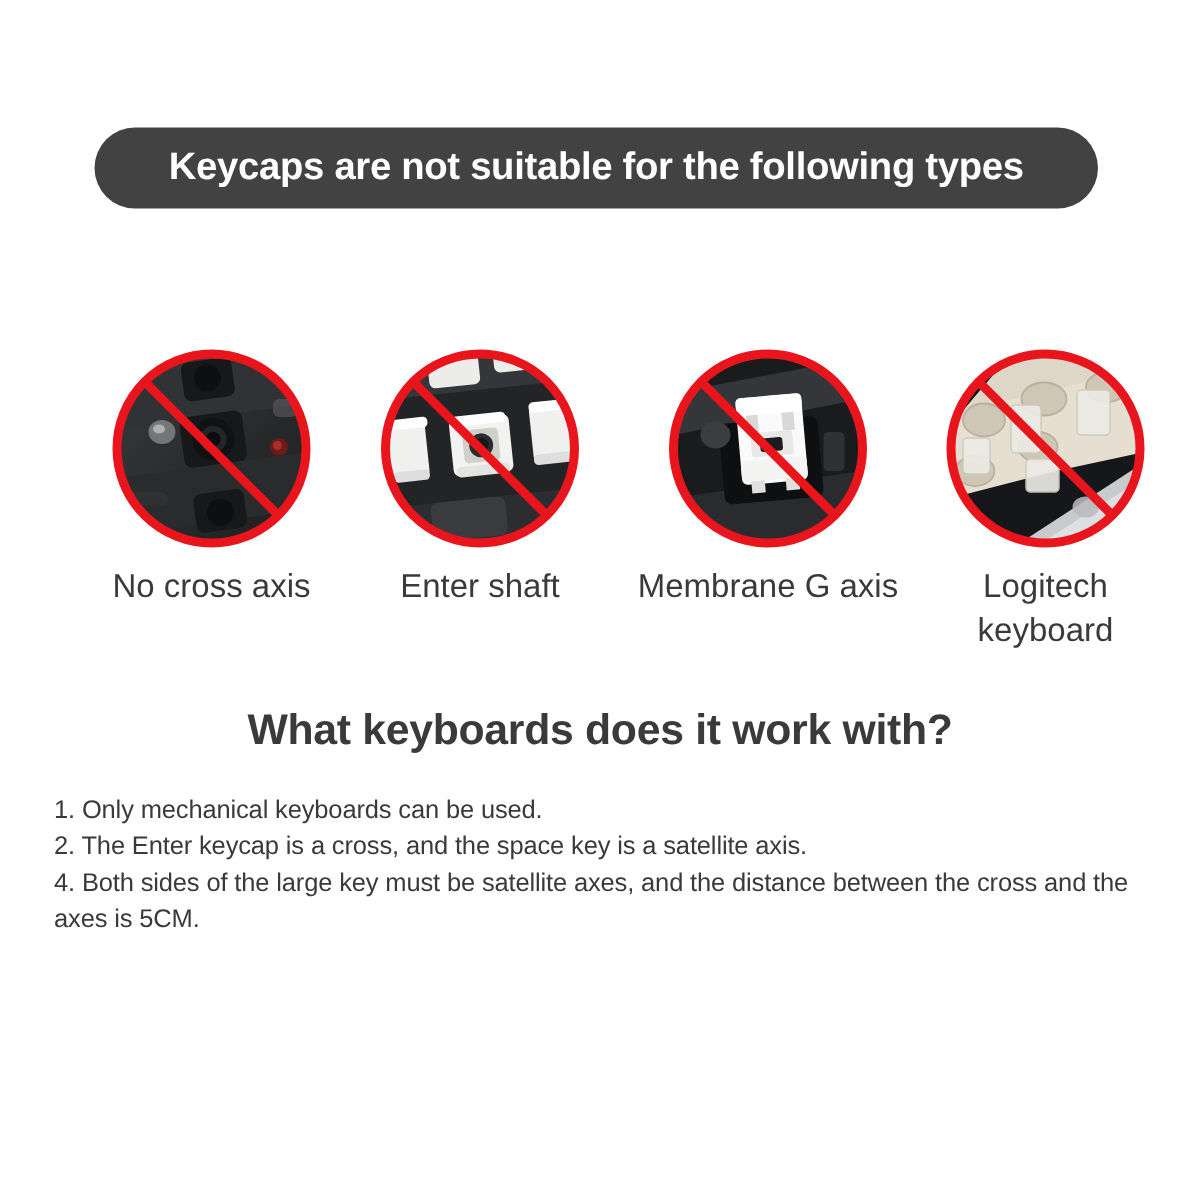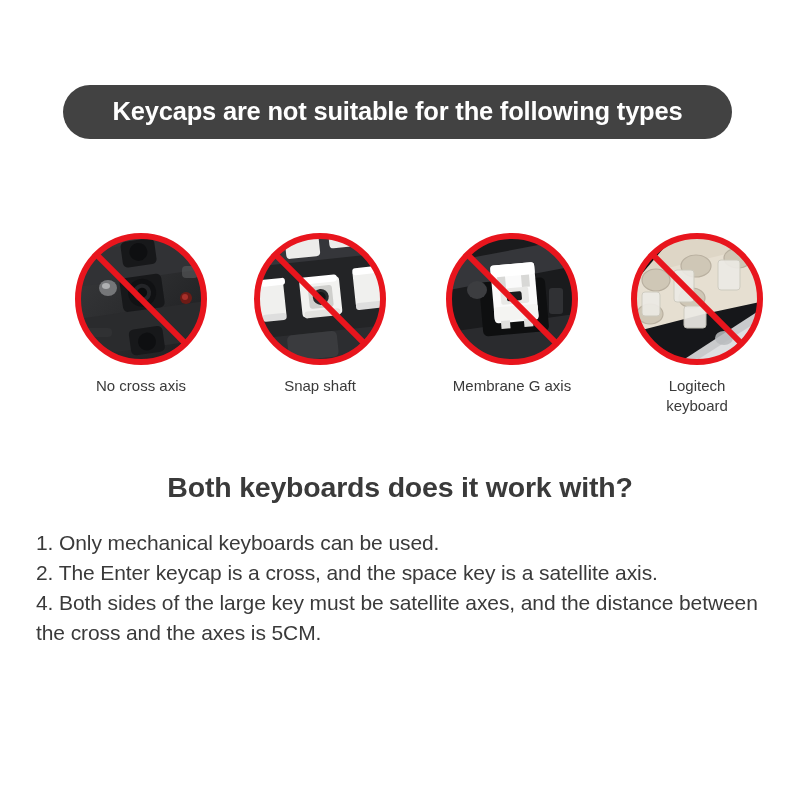--- a/index.html
+++ b/index.html
@@ -85,21 +85,21 @@
     position: absolute;
     left: 0;
     top: 0;
     width: 134px;
     height: 134px;
     pointer-events: none;
   }
 
   .circle-label {
     margin-top: 10px;
-    font-size: 15px;
+    font-size: 22px;
     color: #3a3a3a;
     line-height: 1.32;
     font-family: "Liberation Sans", sans-serif;
   }
 
   
   .section-heading {
     position: absolute;
     left: 0;
     top: 471px;
@@ -112,21 +112,21 @@
   }
 
   
   .body-list {
     position: absolute;
     left: 36px;
     top: 528px;
     width: 730px;
   }
   .body-line {
-    font-size: 21px;
+    font-size: 17px;
     color: #3a3a3a;
     line-height: 1.43;
     letter-spacing: -0.1px;
   }
 </style>
 </head>
 <body>
 
 <div class="page">
 
@@ -207,21 +207,21 @@
               </g>
               <rect x="26" y="96" width="50" height="26" rx="5" fill="#3a3b3e"></rect>
             </g>
           </svg>
         </div>
         <svg class="ban-ring" viewBox="0 0 134 134" xmlns="http://www.w3.org/2000/svg">
           <circle cx="67" cy="67" r="63" fill="none" stroke="#e8151d" stroke-width="6"></circle>
           <line x1="22.4" y1="22.4" x2="111.6" y2="111.6" stroke="#e8151d" stroke-width="6"></line>
         </svg>
       </div>
-      <div class="circle-label">Snap shaft</div>
+      <div class="circle-label">Enter shaft</div>
     </div>
 
     <div class="circle-item c2">
       <div class="circle-wrap">
         <div class="photo">
           <svg viewBox="0 0 126 126" xmlns="http://www.w3.org/2000/svg">
             <rect width="126" height="126" fill="#1a1b1d"></rect>
             <polygon points="0,26 126,2 126,30 0,54" fill="#35363a"></polygon>
             <polygon points="0,96 126,78 126,126 0,126" fill="#2a2b2e"></polygon>
             <rect x="32" y="44" width="66" height="54" rx="5" fill="#0e0f10" transform="rotate(-5 63 70)"></rect>
@@ -280,21 +280,21 @@
         </svg>
       </div>
       <div class="circle-label">
         <div>Logitech</div>
         <div>keyboard</div>
       </div>
     </div>
 
   </div>
 
-  <div class="section-heading">Both keyboards does it work with?</div>
+  <div class="section-heading">What keyboards does it work with?</div>
 
   <div class="body-list">
     <div class="body-line">1. Only mechanical keyboards can be used.</div>
     <div class="body-line">2. The Enter keycap is a cross, and the space key is a satellite axis.</div>
     <div class="body-line">4. Both sides of the large key must be satellite axes, and the distance between the cross and the axes is 5CM.</div>
   </div>
 
 </div>
 
 </body></html>

